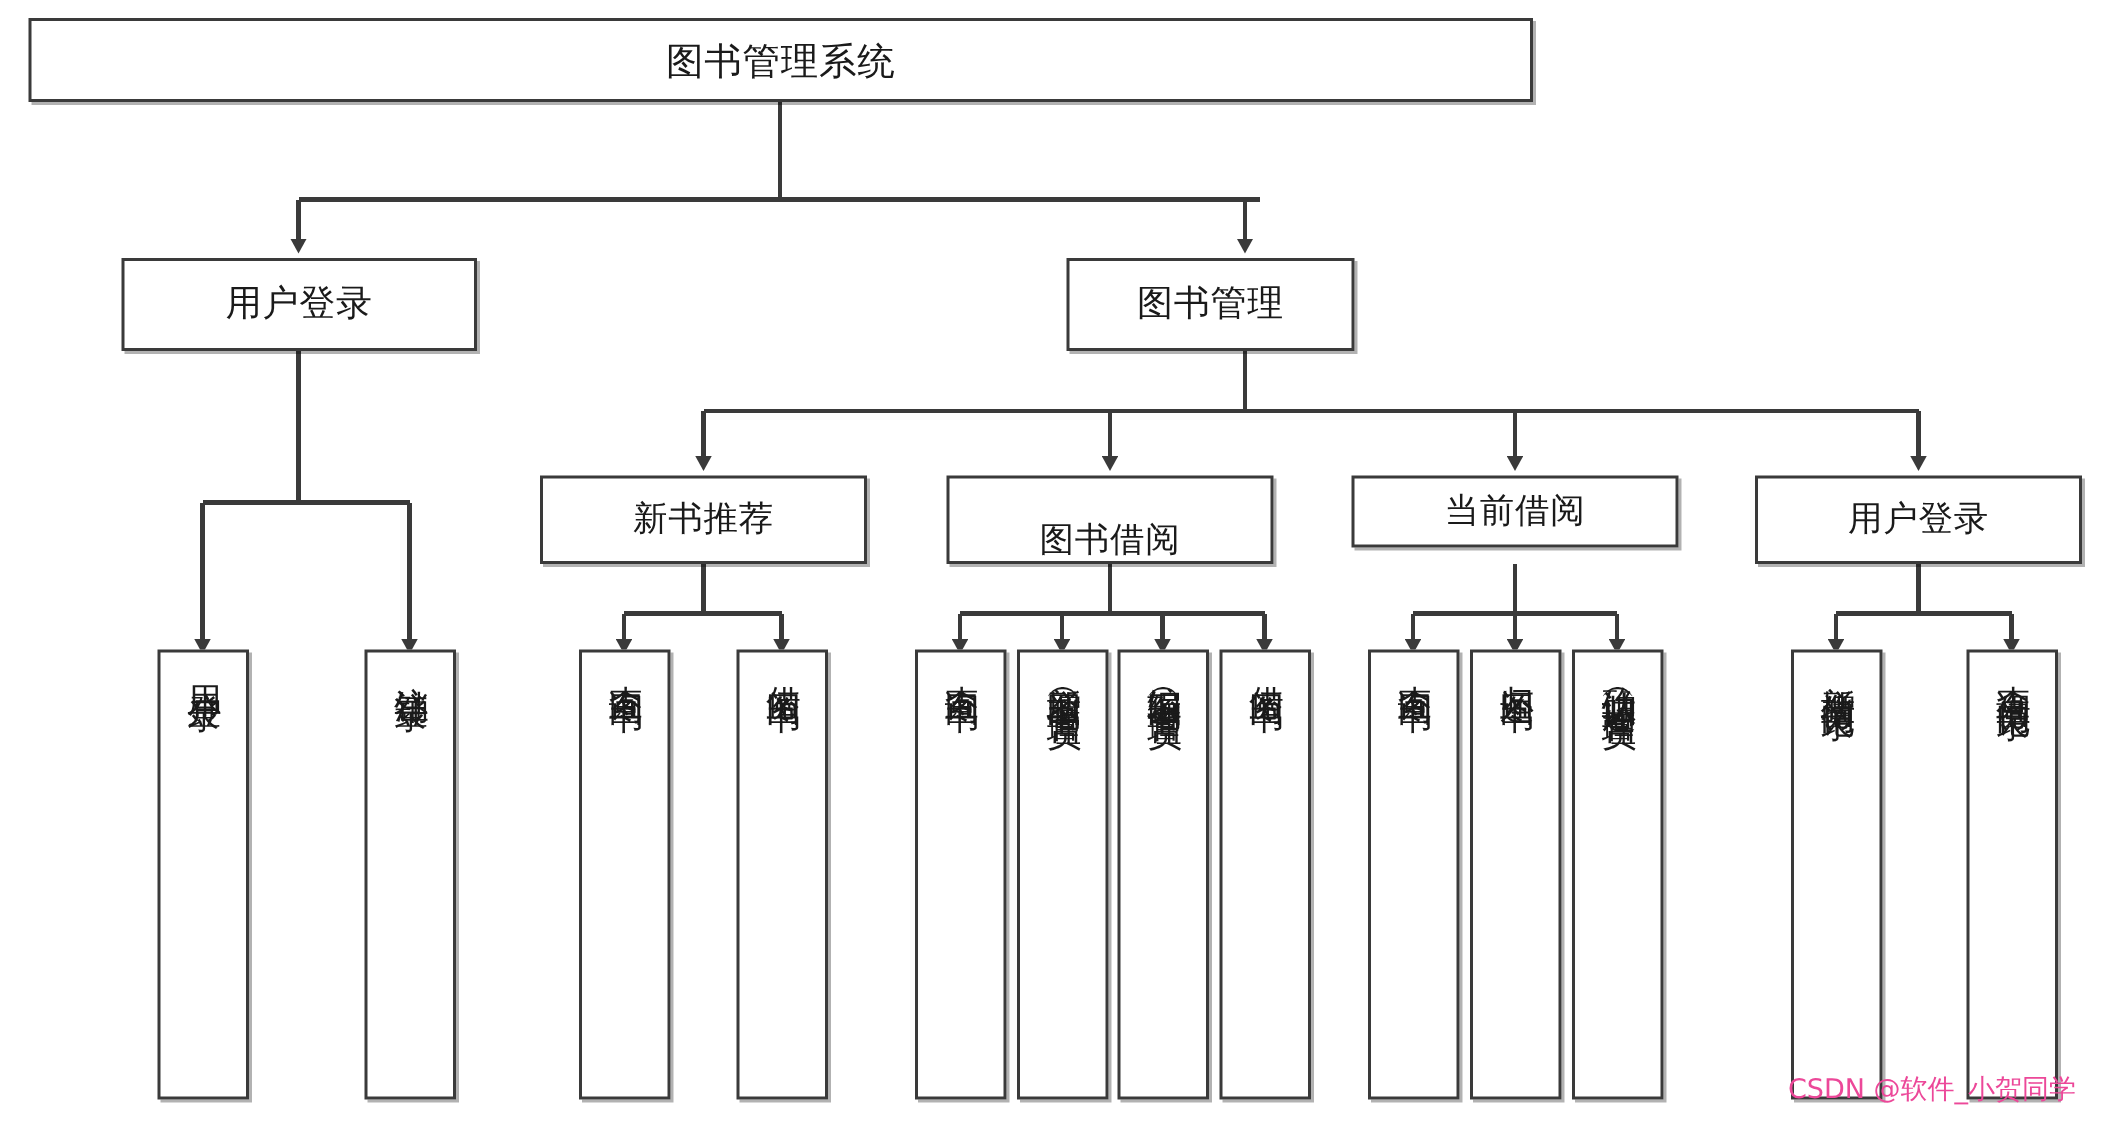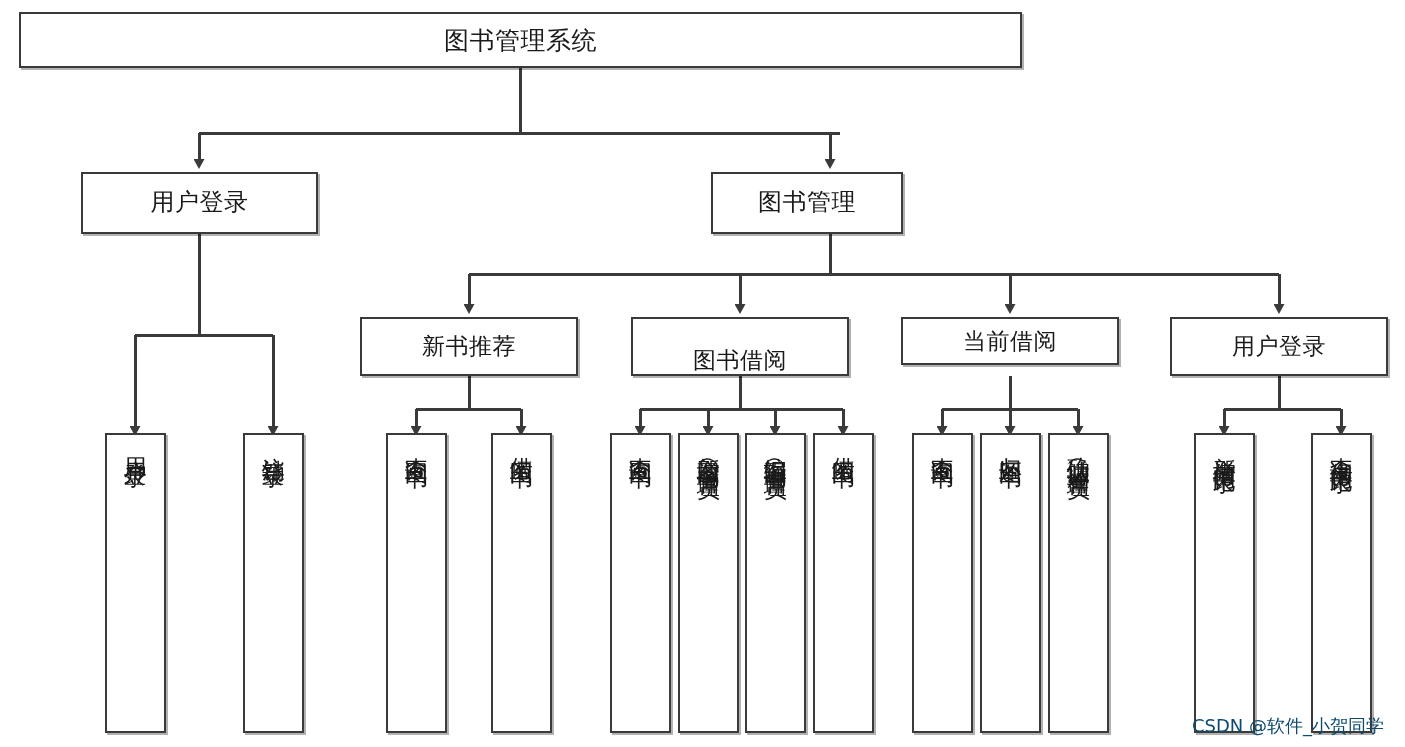--- a/index.html
+++ b/index.html
@@ -55,21 +55,21 @@
     writing-mode: vertical-rl;
     text-orientation: upright;
     font-size: 23px;
     letter-spacing: 3px;
     white-space: normal;
     max-height: 100%;
   }
   .watermark {
     position: absolute;
     font-size: 18px;
-    color: #0c4a6e;
+    color: #ec4899;
     white-space: nowrap;
     z-index: 6;
     pointer-events: none;
     text-align: center;
   }
 </style>
 </head>
 <body>
 
 <div id="diagram-root">

